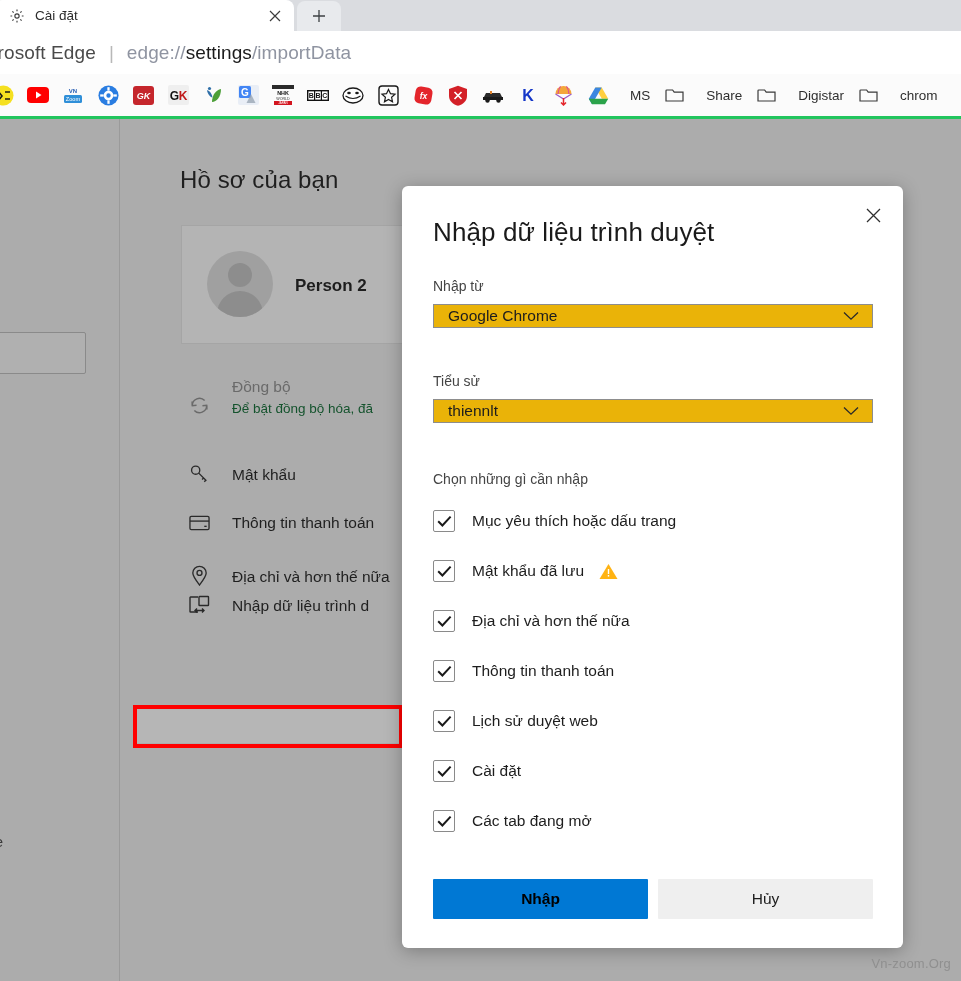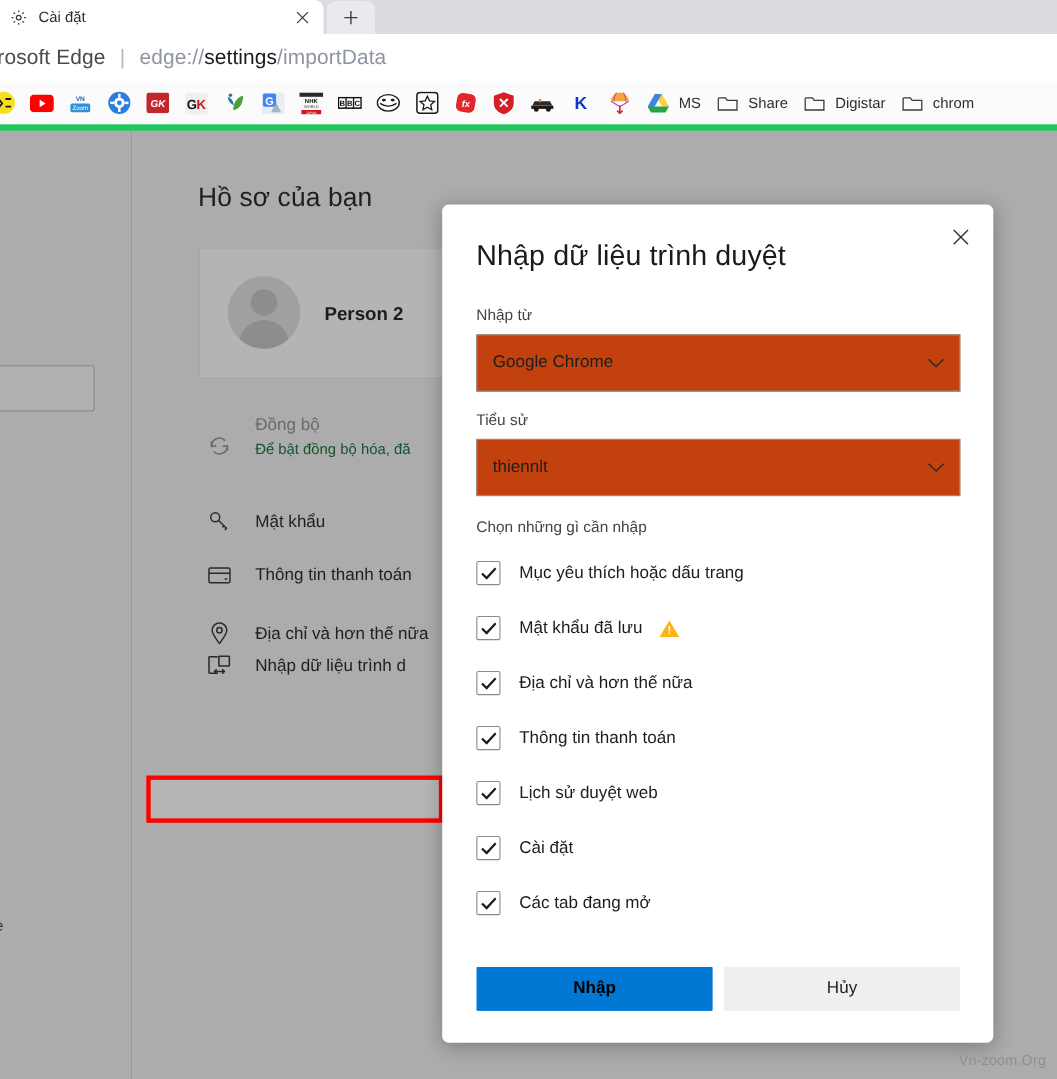--- a/index.html
+++ b/index.html
@@ -56,35 +56,35 @@
   }
   .addr-brand { color: #4a4a4a; letter-spacing: .1px; }
   .addr-sep { color: #b8b8b8; margin: 0 13px; font-weight: 300; }
   .addr-url { font-size: 19px; letter-spacing: .1px; }
   .addr-url .dim { color: #8f94a1; }
   .addr-url .strong { color: #1b1b1b; }
 
   .bookmarkbar {
     position: absolute; left: 0; top: 74px; width: 961px; height: 45px;
     background: #fbfbfb;
-    border-bottom: 6px solid #22c55e;
+    border-bottom: 3px solid #22c55e;
     display: flex; align-items: center; padding-left: 0px;
   }
   .bm {
     display: flex; align-items: center; height: 30px;
     padding: 0 6px; border-radius: 5px; flex: 0 0 auto;
     margin-right: 1px;
   }
   .bm-icon {
     width: 22px; height: 22px; flex: 0 0 22px;
     display: flex; align-items: center; justify-content: center;
     overflow: hidden;
   }
   .bm-label {
-    font-size: 13.5px; color: #2f2f2f; margin-left: 8px;
+    font-size: 13.5px; color: #2f2f2f; margin-left: 21px;
     white-space: nowrap;
   }
 
   
   .page {
     position: absolute; left: 0; top: 119px; width: 961px; height: 862px;
     background: #acacac;  
     overflow: hidden;
   }
   .page-divider {
@@ -160,22 +160,22 @@
   }
   .dlg-title {
     position: absolute; left: 31px; top: 31px;
     font-size: 26px; color: #1a1a1a; letter-spacing: .1px;
   }
   .dlg-field-label {
     position: absolute; left: 31px;
     font-size: 14px; color: #444444;
   }
   .dlg-select {
-    position: absolute; left: 31px; width: 440px; height: 52px;
-    border: 1px solid #8d8d8d; background: #c2410c;
+    position: absolute; left: 31px; width: 440px; height: 24px;
+    border: 1px solid #8d8d8d; background: #eab308;
     display: flex; align-items: center; padding: 0 10px 0 14px;
   }
   .dlg-select-value { flex: 1 1 auto; font-size: 15.5px; color: #1d1d1d; }
   .dlg-select-caret { flex: 0 0 22px; display: flex; align-items: center; justify-content: center; color: #2a2a2a; }
 
   .cb-list { position: absolute; left: 31px; top: 322px; width: 440px; }
   .cb-row {
     display: flex; align-items: center; height: 26px; margin-bottom: 24px;
   }
   .cb-box {

